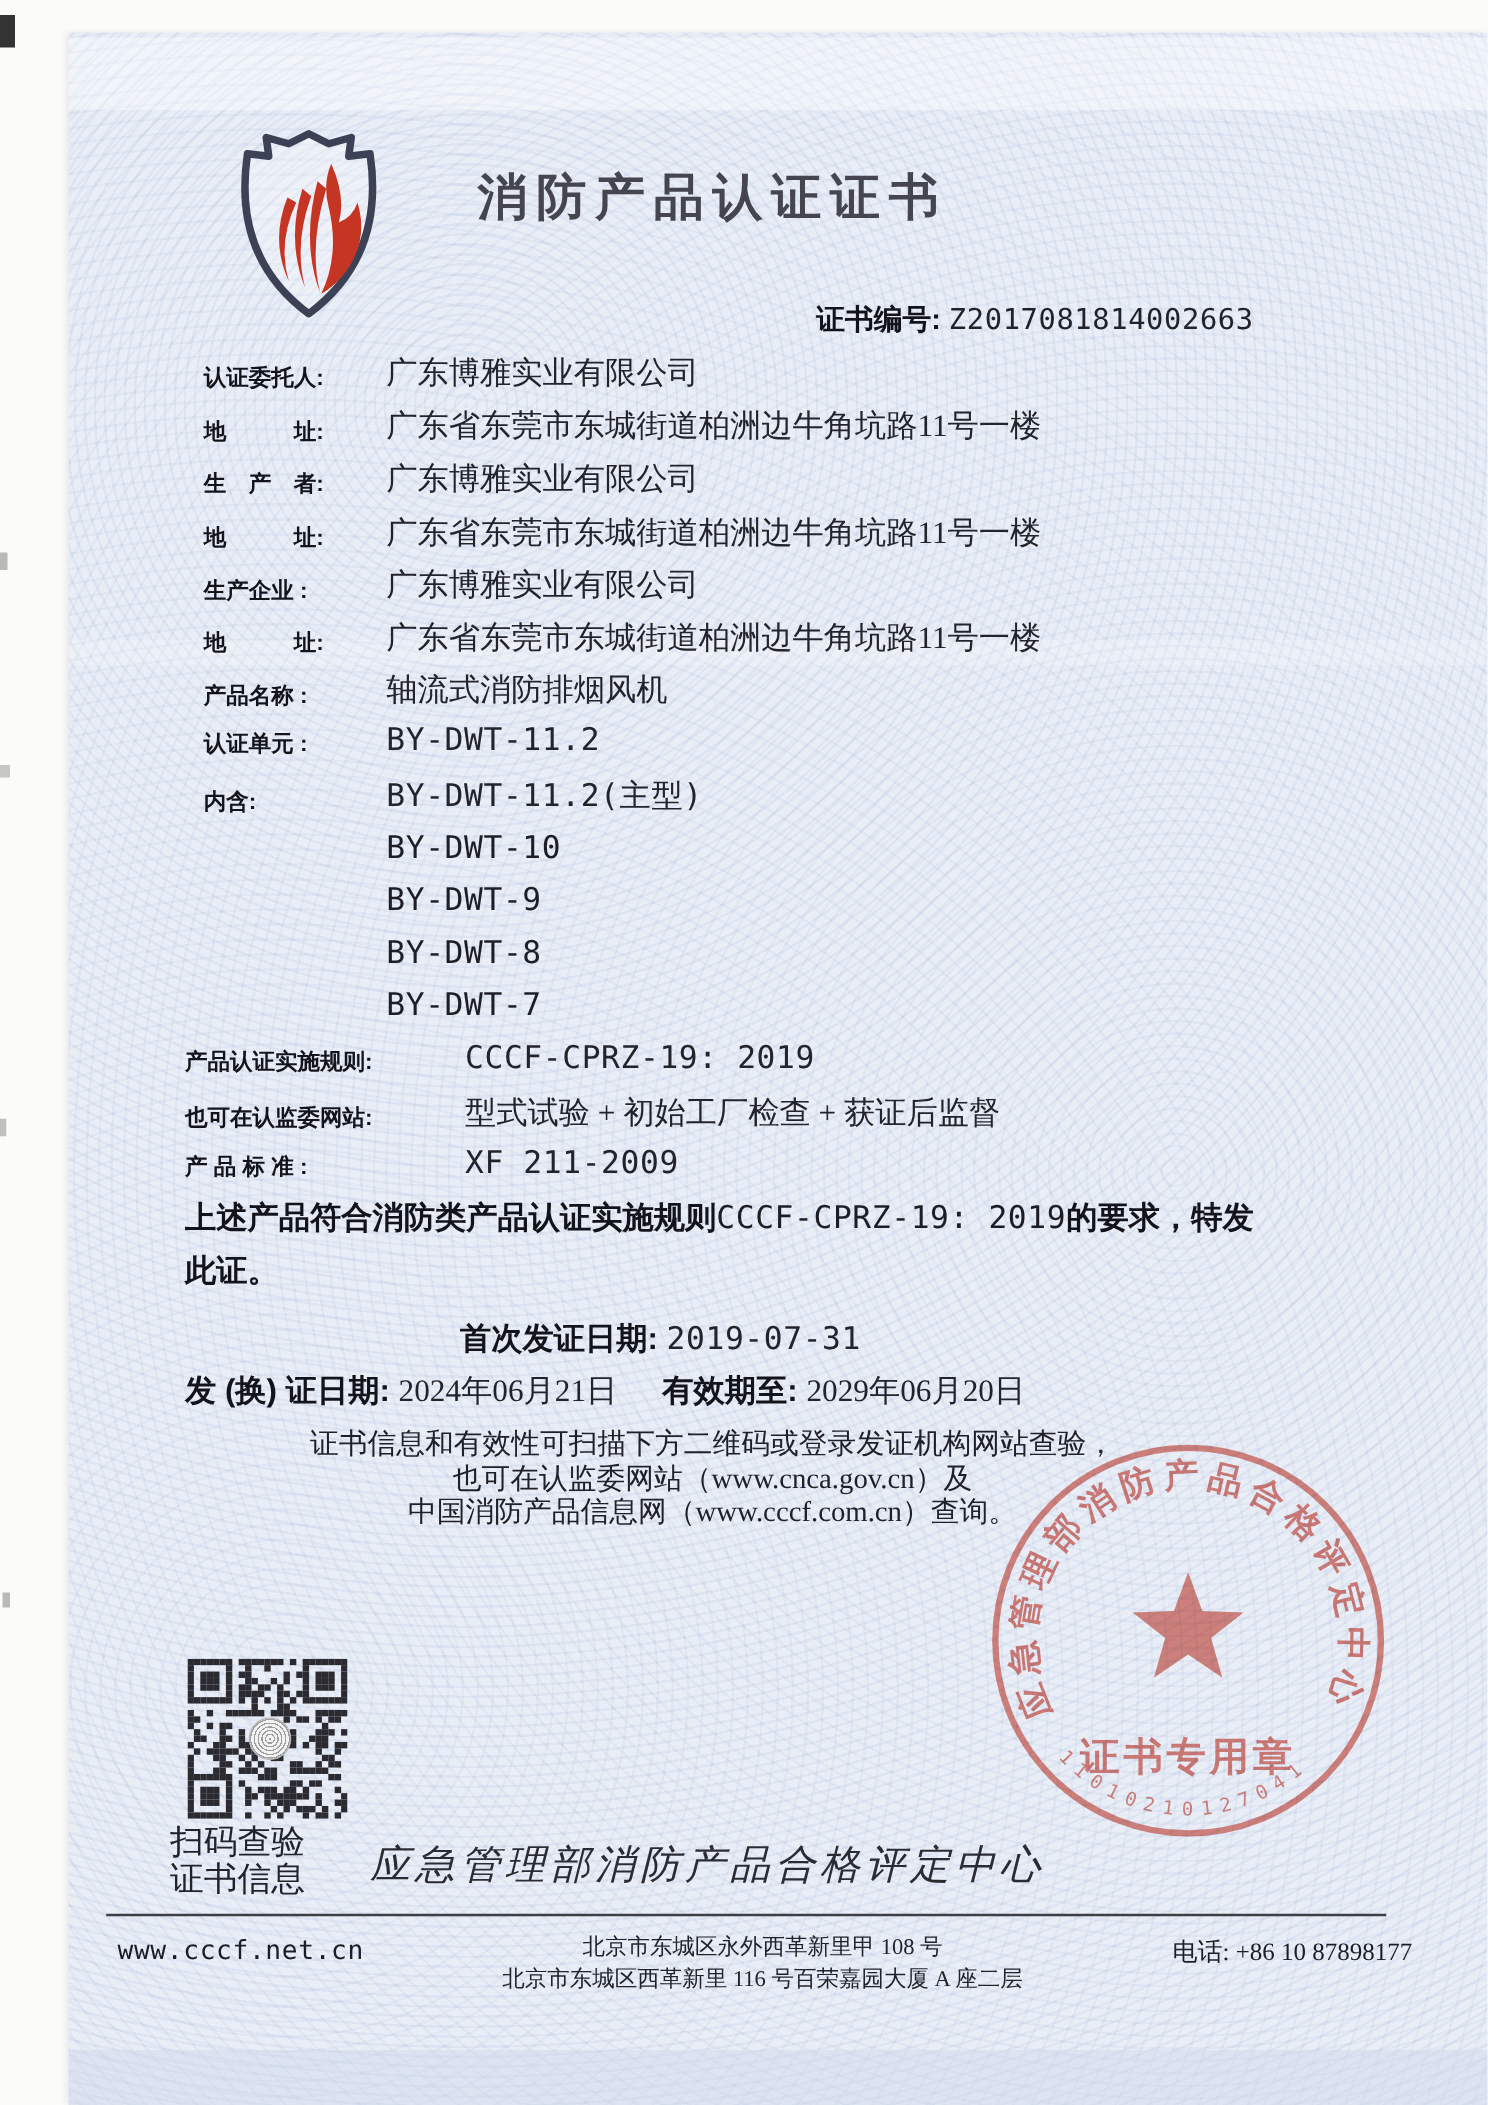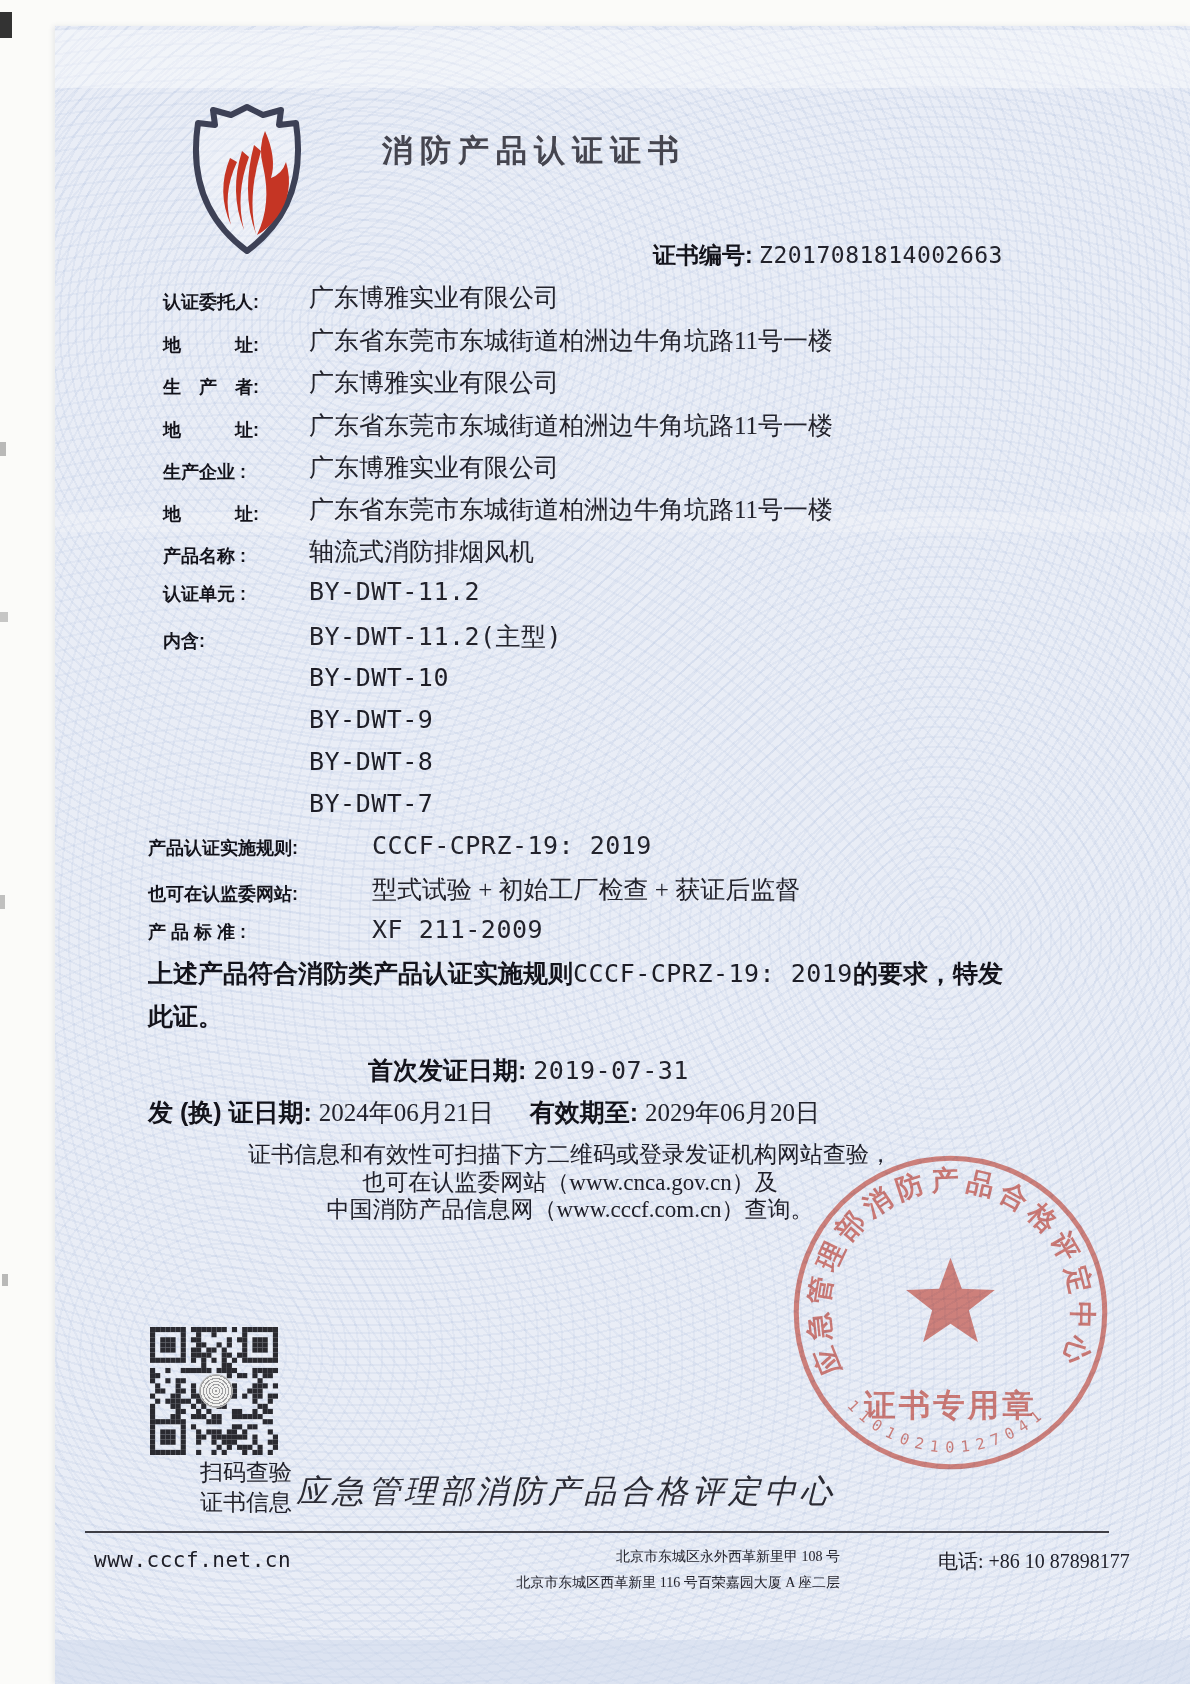--- a/index.html
+++ b/index.html
@@ -19,21 +19,21 @@
       repeating-radial-gradient(circle at 15% 80%, rgba(150,172,212,.10) 0 2px, rgba(150,172,212,0) 2px 12px);
     box-shadow:-2px 0 5px rgba(60,70,100,.10);
   }
   .scanband{position:absolute;left:55px;right:0;background:rgba(255,255,255,.38);}
   .artifact{position:absolute;background:#777;}
   
   .logo{position:absolute;left:178px;top:98px;width:138px;height:162px;}
   .title{
     position:absolute;left:382px;top:130px;
     font-family:"Liberation Sans","DejaVu Sans",sans-serif;
-    font-weight:700;font-size:31px;letter-spacing:7px;color:#45454f;white-space:nowrap;
+    font-weight:700;font-size:40px;letter-spacing:7px;color:#45454f;white-space:nowrap;
   }
   .certno{position:absolute;left:653px;top:240px;font-size:23px;white-space:nowrap;color:#22222b;}
   .certno .code{font-size:23px;}
   
   .row{position:absolute;left:163px;font-size:25px;white-space:nowrap;color:#23232c;}
   .lbl{
     display:inline-block;width:146px;
     font-family:"Liberation Sans","DejaVu Sans",sans-serif;font-weight:700;color:#13131b;
     font-size:18px;vertical-align:bottom;
   }
@@ -46,33 +46,33 @@
   .statement{position:absolute;left:148px;font-size:25px;white-space:nowrap;}
   .center-wrap{position:absolute;left:90px;width:960px;text-align:center;font-size:23px;color:#20202a;}
   
   .qr{position:absolute;left:150px;top:1327px;width:128px;height:128px;}
   .qr svg{display:block;}
   .qr-logo{
     position:absolute;left:49px;top:47px;width:32px;height:32px;border-radius:50%;
     background:#f2f2f0 repeating-radial-gradient(circle at 50% 50%, rgba(90,90,95,.55) 0 1px, transparent 1px 3px);
     border:1px solid #b5b5b5;
   }
-  .qr-caption{position:absolute;left:136px;top:1458px;width:156px;text-align:right;
-    font-size:23px;line-height:30px;color:#22222b;}
+  .qr-caption{position:absolute;left:136px;top:1458px;width:156px;text-align:left;
+    font-size:27px;line-height:30px;color:#22222b;}
   .authority{
     position:absolute;left:296px;top:1470px;font-size:32px;letter-spacing:4px;
     font-style:italic;color:#2b2b34;white-space:nowrap;
   }
   
   .seal{position:absolute;left:778px;top:1140px;width:345px;height:345px;mix-blend-mode:multiply;opacity:.88;}
   
   .hr{position:absolute;left:85px;top:1531px;width:1024px;height:2px;background:#3e3e45;}
   .foot-site{position:absolute;left:94px;top:1548px;font-size:21px;}
-  .foot-addr{position:absolute;left:340px;top:1544px;width:500px;text-align:right;
-    font-size:14px;line-height:26px;color:#22222b;}
+  .foot-addr{position:absolute;left:360px;top:1544px;width:500px;text-align:center;
+    font-size:18px;line-height:26px;color:#22222b;}
   .foot-phone{position:absolute;left:938px;top:1548px;font-size:20px;white-space:nowrap;}
   .bottom-band{position:absolute;left:55px;right:0;bottom:0;height:44px;background:rgba(208,218,235,.5);}
 </style>
 </head>
 <body>
 
 <div class="paper"></div>
 <div class="scanband" style="top:30px;height:58px;"></div>
 <div class="scanband" style="top:512px;height:20px;opacity:.5;"></div>
 <div class="artifact" style="left:0;top:12px;width:12px;height:26px;background:#333;"></div>

